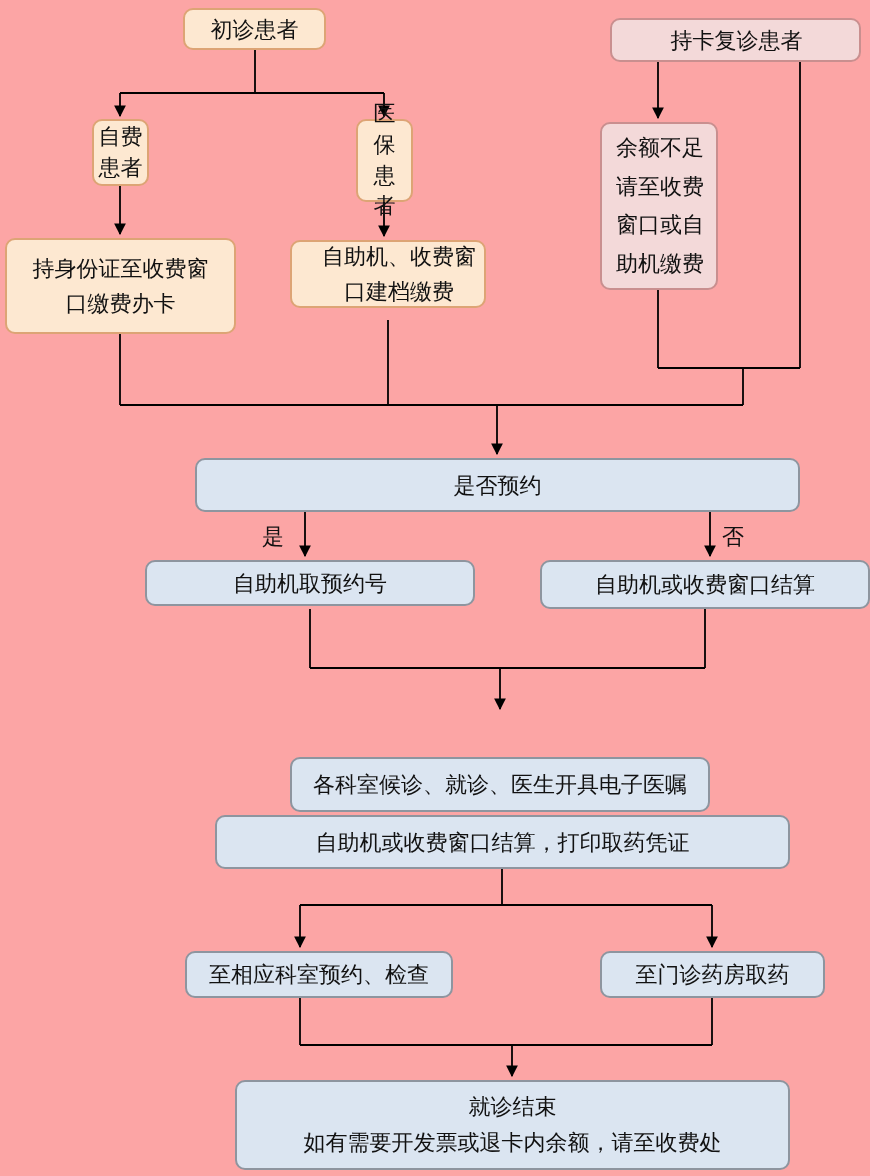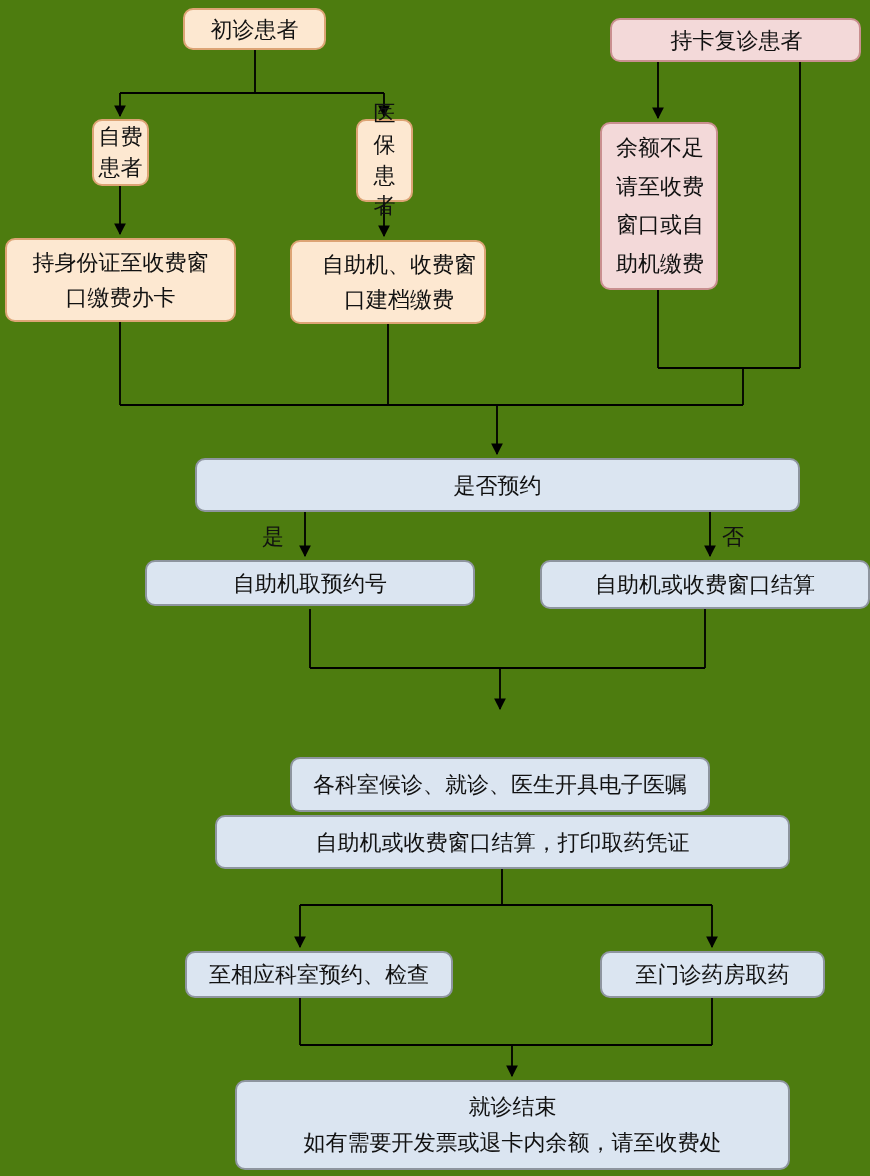--- a/index.html
+++ b/index.html
@@ -3,41 +3,41 @@
 <meta charset="utf-8">
 <style>
   :root{
     --peach-fill:#fde8d1; --peach-border:#dda475;
     --pink-fill:#f3d9d9;  --pink-border:#c98f8f;
     --blue-fill:#dbe5f1;  --blue-border:#8e959f;
     --line-color:#000000; --text-color:#111111;
   }
   html,body{margin:0;padding:0;background:#ffffff;}
   .canvas{
-    position:relative; width:870px; height:1176px; background:#4d7c0f;
+    position:relative; width:870px; height:1176px; background:#fca5a5;
     font-family:"Liberation Sans","DejaVu Sans",sans-serif; color:var(--text-color);
   }
   svg.connectors{position:absolute; left:0; top:0; width:870px; height:1176px;}
   .node{
     position:absolute; display:flex; align-items:center; justify-content:center;
     text-align:center; box-sizing:border-box; border-radius:10px;
     font-size:22px; line-height:1.5; white-space:pre-line; padding:2px 6px;
   }
   .peach{background:var(--peach-fill); border:2px solid var(--peach-border);}
   .pink {background:var(--pink-fill);  border:2px solid var(--pink-border);padding-left:8px;}
   .blue {background:var(--blue-fill);  border:2px solid var(--blue-border);}
   .edge-label{position:absolute; font-size:22px; white-space:nowrap;}
 
   #n-first-visit {left:183px; top:8px;   width:143px; height:42px;}
   #n-return-visit{left:610px; top:18px;  width:251px; height:44px;}
   #n-self-pay    {left:92px;  top:119px; width:57px;  height:67px; line-height:1.4; padding:2px;}
   #n-insurance   {left:356px; top:119px; width:57px;  height:83px; line-height:1.4; padding:18px;}
   #n-insufficient{left:600px; top:122px; width:118px; height:168px; line-height:1.75;}
-  #n-id-card-pay {left:5px;   top:238px; width:231px; height:84px; line-height:1.6;}
-  #n-register-pay{left:290px; top:240px; width:196px; height:84px; line-height:1.6;padding-left:28px;}
+  #n-id-card-pay {left:5px;   top:238px; width:231px; height:96px; line-height:1.6;}
+  #n-register-pay{left:290px; top:240px; width:196px; height:68px; line-height:1.6;padding-left:28px;}
   #n-appointment {left:195px; top:458px; width:605px; height:54px;}
   #n-take-appt   {left:145px; top:560px; width:330px; height:46px;}
   #n-take-onsite {left:540px; top:560px; width:330px; height:49px;}
   #n-dept-visit  {left:290px; top:713px; width:420px; height:55px;margin-top:44px;}
   #n-settlement  {left:215px; top:815px; width:575px; height:54px;}
   #n-dept-exam   {left:185px; top:951px; width:268px; height:47px;}
   #n-pharmacy    {left:600px; top:951px; width:225px; height:47px;}
   #n-end         {left:235px; top:1080px;width:555px; height:90px; line-height:1.65;}
 
   #lbl-yes{left:262px; top:522px;}

